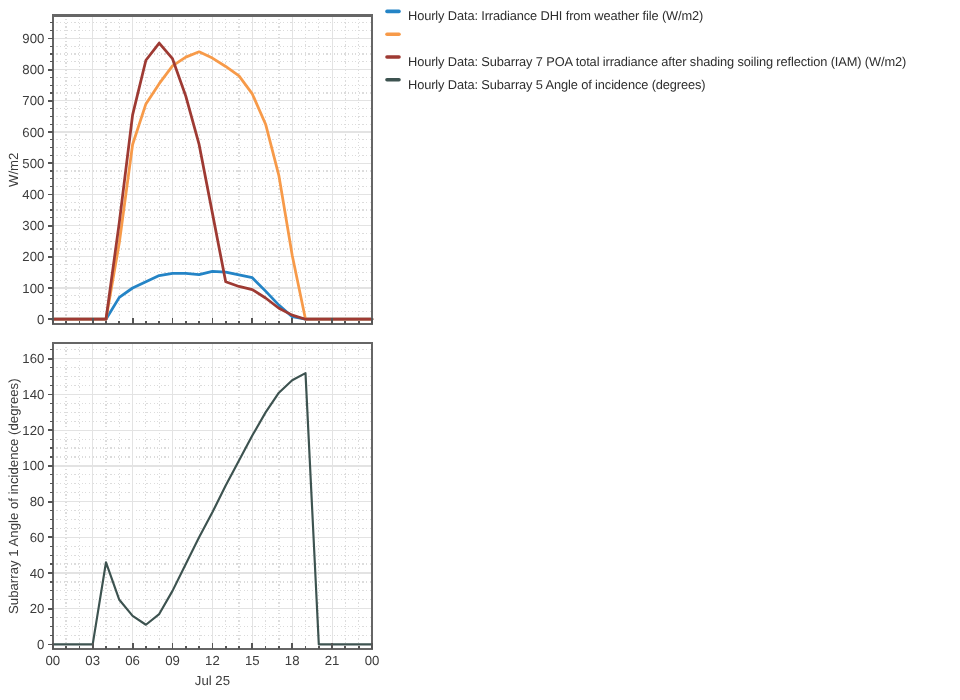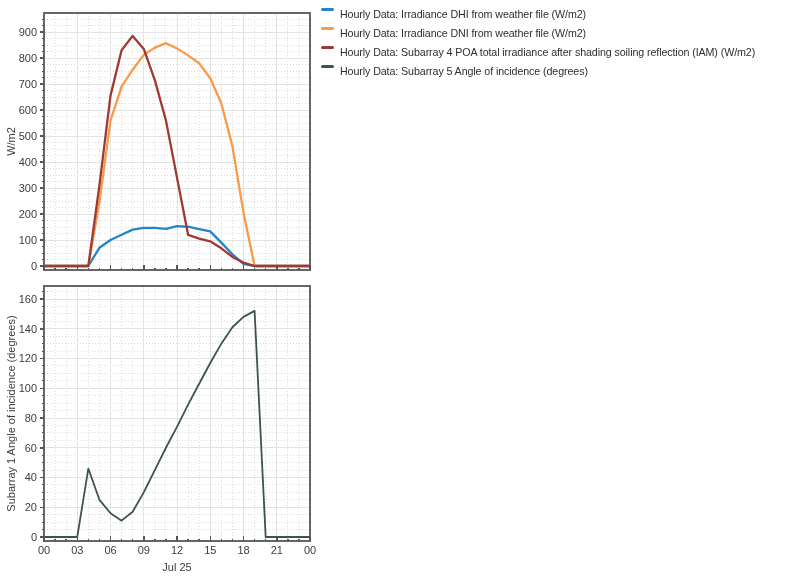--- a/index.html
+++ b/index.html
@@ -301,24 +301,23 @@
         <rect x="44" y="286" width="266" height="255" fill="transparent"></rect>
       </g>
     </svg>
   <div class="legend" id="legend">
       <div class="legend-row">
         <span class="legend-swatch" style="background: rgb(36, 132, 198);"></span>
         <span class="legend-label">Hourly Data: Irradiance DHI from weather file (W/m2)</span>
       </div>
       <div class="legend-row">
         <span class="legend-swatch" style="background: rgb(247, 154, 73);"></span>
-        <span class="legend-label">Hourly Data: Irradiance DNI from weather file (W/m2)</span>
       </div>
       <div class="legend-row">
         <span class="legend-swatch" style="background: rgb(158, 58, 51);"></span>
-        <span class="legend-label">Hourly Data: Subarray 4 POA total irradiance after shading soiling reflection (IAM) (W/m2)</span>
+        <span class="legend-label">Hourly Data: Subarray 7 POA total irradiance after shading soiling reflection (IAM) (W/m2)</span>
       </div>
       <div class="legend-row">
         <span class="legend-swatch" style="background: rgb(61, 83, 80);"></span>
         <span class="legend-label">Hourly Data: Subarray 5 Angle of incidence (degrees)</span>
       </div>
     </div>
 </div>
 
 </body></html>

